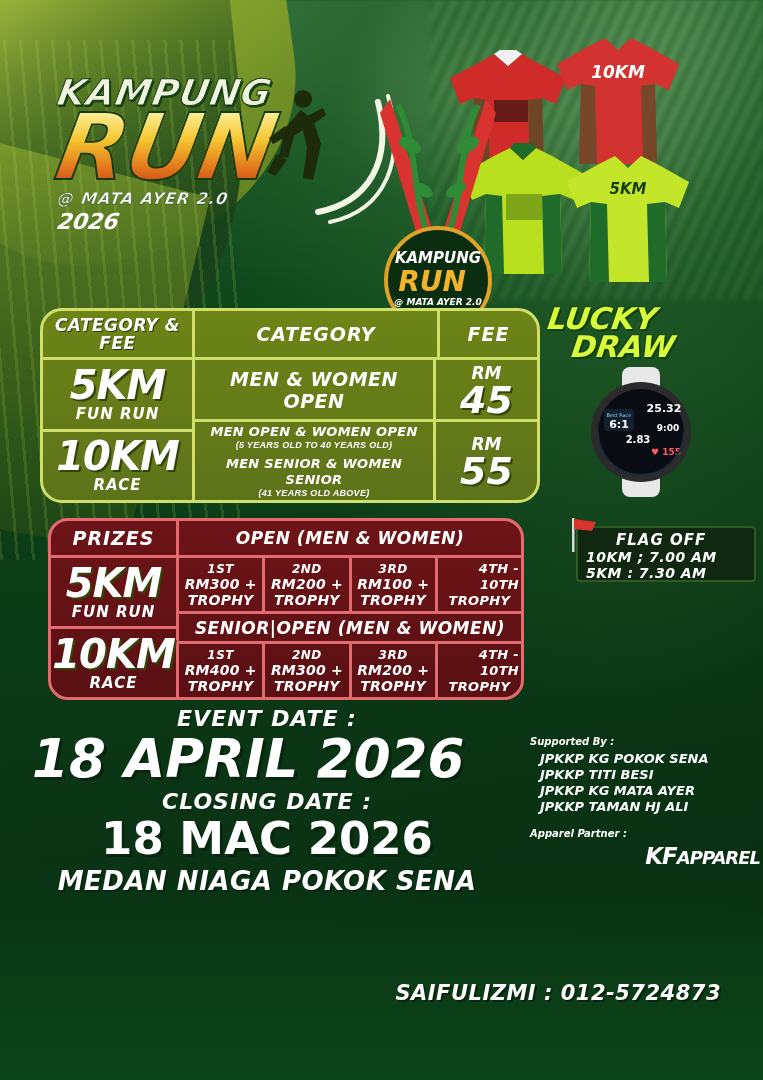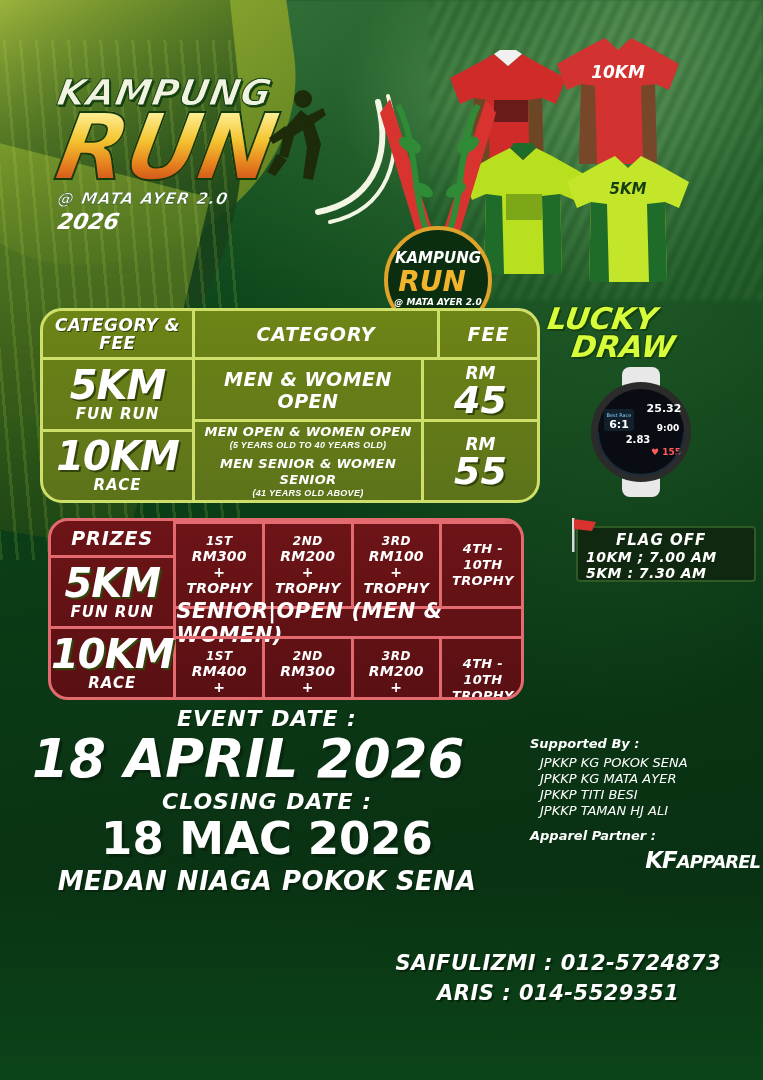--- a/index.html
+++ b/index.html
@@ -160,21 +160,21 @@
   .cf-cat .l1 {
     font-family:"DejaVu Sans", sans-serif; font-weight:700; font-style:italic;
     font-size:19px; letter-spacing:.5px; line-height:22px;
   }
   .cf-cat .l2 {
     font-family:"DejaVu Sans", sans-serif; font-weight:700; font-style:italic;
     font-size:13px; letter-spacing:.3px; line-height:16px;
   }
   .cf-cat .l3 { font-size:9px; font-weight:700; font-style:italic; letter-spacing:.3px; }
   .cf-fee {
-    width:116px; border-left:3px solid #cfe06a; color:#fff;
+    width:104px; border-left:3px solid #cfe06a; color:#fff;
     display:flex; flex-direction:column; align-items:center; justify-content:center;
   }
   .fee-rm { font-family:"DejaVu Sans", sans-serif; font-weight:700; font-style:italic; font-size:17px; }
   .fee-amt {
     font-family:"DejaVu Sans", sans-serif; font-weight:700; font-style:italic;
     font-size:38px; line-height:34px; text-shadow:2px 2px 0 #33440b;
   }
 
   
   .lucky { position:absolute; left:548px; top:305px; width:210px; height:200px; }
@@ -206,53 +206,53 @@
   .pz-right { flex:1; display:flex; flex-direction:column; }
   .pz-head {
     height:34px; display:flex; align-items:center; justify-content:center; color:#fff;
     font-family:"DejaVu Sans", sans-serif; font-weight:700; font-style:italic;
     font-size:17px; letter-spacing:.5px;
   }
   .pz-row { flex:1; display:flex; border-top:3px solid #e36a6e; }
   .pz-cell {
     flex:1; border-left:3px solid #e36a6e; color:#fff;
     display:flex; flex-direction:column; align-items:center; justify-content:center;
-    text-align:center; padding:10px;
+    text-align:right; padding:2px;
   }
   .pz-cell:first-child { border-left:none; }
   .pz-cell .rank { font-family:"DejaVu Sans", sans-serif; font-weight:700; font-style:italic; font-size:12px; letter-spacing:.5px;}
   .pz-cell .amt { font-family:"DejaVu Sans", sans-serif; font-weight:700; font-style:italic; font-size:14px; line-height:16px; letter-spacing:.2px;}
   .pz-cell .wide { font-family:"DejaVu Sans", sans-serif; font-weight:700; font-style:italic; font-size:13px; line-height:16px; letter-spacing:.3px;}
   .pz-row-head {
     height:30px; border-top:3px solid #e36a6e;
     display:flex; align-items:center; justify-content:center; color:#fff;
     font-family:"DejaVu Sans", sans-serif; font-weight:700; font-style:italic;
-    font-size:21px; letter-spacing:.5px;
+    font-size:17px; letter-spacing:.5px;
   }
 
   
   .flagoff { position:absolute; left:560px; top:516px; width:200px; height:70px; }
   .flag-box {
     position:absolute; left:16px; top:10px; width:180px; height:56px;
     background:#10280f; border:2px solid #2e5a26; border-radius:4px;
     padding:3px 8px; color:#fff;
   }
   .flag-title { font-family:"DejaVu Sans", sans-serif; font-weight:700; font-style:italic; font-size:15px; letter-spacing:1px; padding-left:30px;}
   .flag-line { font-family:"DejaVu Sans", sans-serif; font-weight:700; font-style:italic; font-size:14px; letter-spacing:.5px;}
   .flagicon { position:absolute; left:8px; top:2px; width:34px; height:34px; }
 
   
   .org { position:absolute; left:560px; top:628px; width:200px; }
   .org-label {
     color:#fff; font-family:"DejaVu Sans", sans-serif; font-style:italic; font-weight:700; font-size:13px;
   }
   .aqira { margin-top:6px; width:86px; height:56px; position:relative; }
   .supported { position:absolute; left:530px; top:736px; width:230px; color:#fff;}
-  .sup-title { font-family:"DejaVu Sans", sans-serif; font-weight:700; font-style:italic; font-size:13px; margin-bottom:4px;}
-  .sup-item { font-family:"DejaVu Sans", sans-serif; font-weight:400; font-style:italic; font-size:13px; line-height:16px; padding-left:10px;}
+  .sup-title { font-family:"DejaVu Sans", sans-serif; font-weight:700; font-style:italic; font-size:10px; margin-bottom:4px;}
+  .sup-item { font-family:"DejaVu Sans", sans-serif; font-weight:700; font-style:italic; font-size:13px; line-height:16px; padding-left:10px;}
   .apparel { position:absolute; left:530px; top:828px; width:230px; color:#fff;}
   .kf { margin-top:4px; padding-left:14px; font-family:"DejaVu Sans", sans-serif; font-weight:700; font-style:italic; font-size:23px; letter-spacing:-1px;text-align:right;}
 
   
   .dates { position:absolute; left:32px; top:706px; width:470px; color:#fff; }
   .d-label {
     font-family:"DejaVu Sans", sans-serif; font-weight:700; font-style:italic;
     font-size:22px; letter-spacing:1px;
     text-shadow:2px 2px 0 #0a2e10;
     text-align:center;
@@ -446,20 +446,21 @@
         <div class="pz-dist">
           <div class="big-dist">5KM</div>
           <div class="sub-dist">FUN RUN</div>
         </div>
         <div class="pz-dist">
           <div class="big-dist">10KM</div>
           <div class="sub-dist">RACE</div>
         </div>
       </div>
       <div class="pz-right">
+        <div class="pz-head">OPEN (MEN &amp; WOMEN)</div>
         <div class="pz-row">
           <div class="pz-cell">
             <div class="rank">1ST</div>
             <div class="amt">RM300 +</div>
             <div class="amt">TROPHY</div>
           </div>
           <div class="pz-cell">
             <div class="rank">2ND</div>
             <div class="amt">RM200 +</div>
             <div class="amt">TROPHY</div>
@@ -511,37 +512,36 @@
         <rect x="4" y="0" width="2.5" height="34" fill="#d9d9d9"></rect>
         <path d="M6 1 L28 4 L24 13 L6 11 Z" fill="#d9332f"></path>
       </svg>
     </div>
   </div>
 
 
   <div class="supported">
     <div class="sup-title">Supported By :</div>
     <div class="sup-item">JPKKP KG POKOK SENA</div>
+    <div class="sup-item">JPKKP TITI BESI</div>
     <div class="sup-item">JPKKP KG MATA AYER</div>
-    <div class="sup-item">JPKKP TITI BESI</div>
     <div class="sup-item">JPKKP TAMAN HJ ALI</div>
   </div>
 
   <div class="apparel">
     <div class="sup-title">Apparel Partner :</div>
     <div class="kf">
       <span style="color:#fff;">KF</span><span style="color:#fff; font-size:18px;">APPAREL</span>
     </div>
   </div>
 
   <div class="dates">
     <div class="d-label">EVENT DATE :</div>
     <div class="d-big">18 APRIL 2026</div>
     <div class="d-label" style="margin-top:2px;">CLOSING DATE :</div>
     <div class="d-big2">18 MAC 2026</div>
     <div class="venue">MEDAN NIAGA POKOK SENA</div>
   </div>
 
   <div class="contacts">
     <div class="contact">SAIFULIZMI : 012-5724873</div>
-    <div class="contact">ARIS : 014-5529351</div>
   </div>
 </div>
 
 </body></html>

